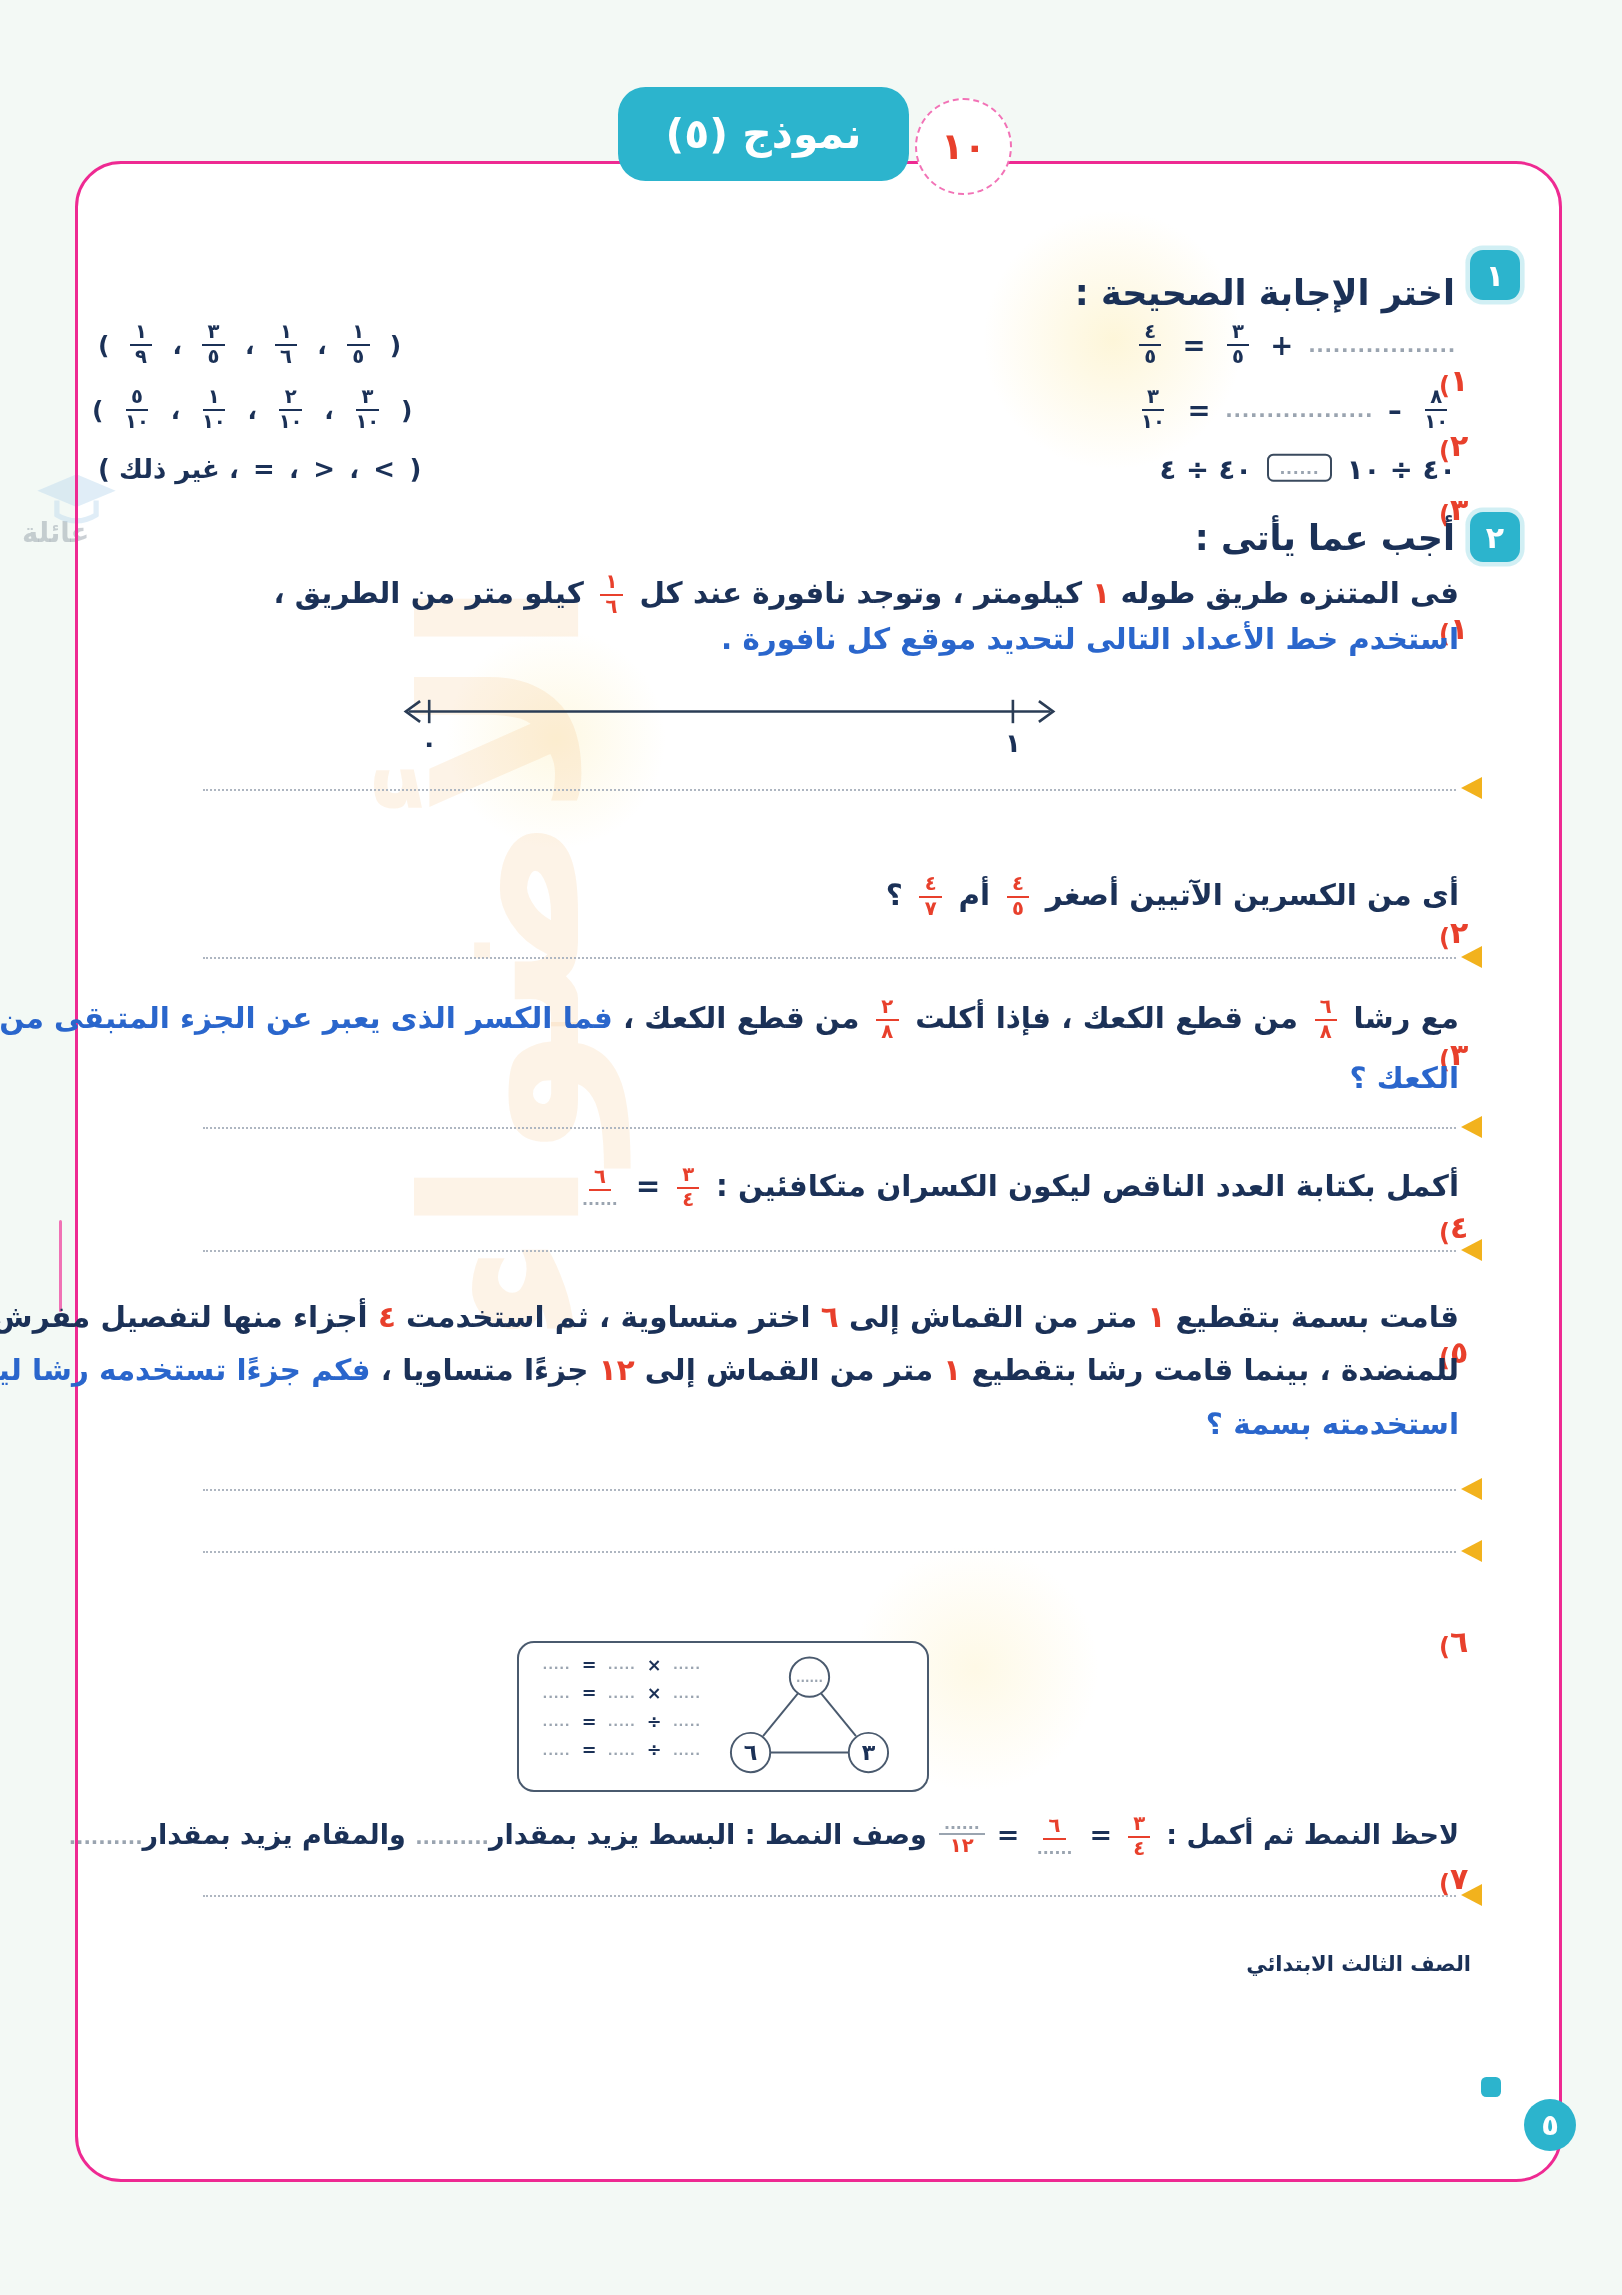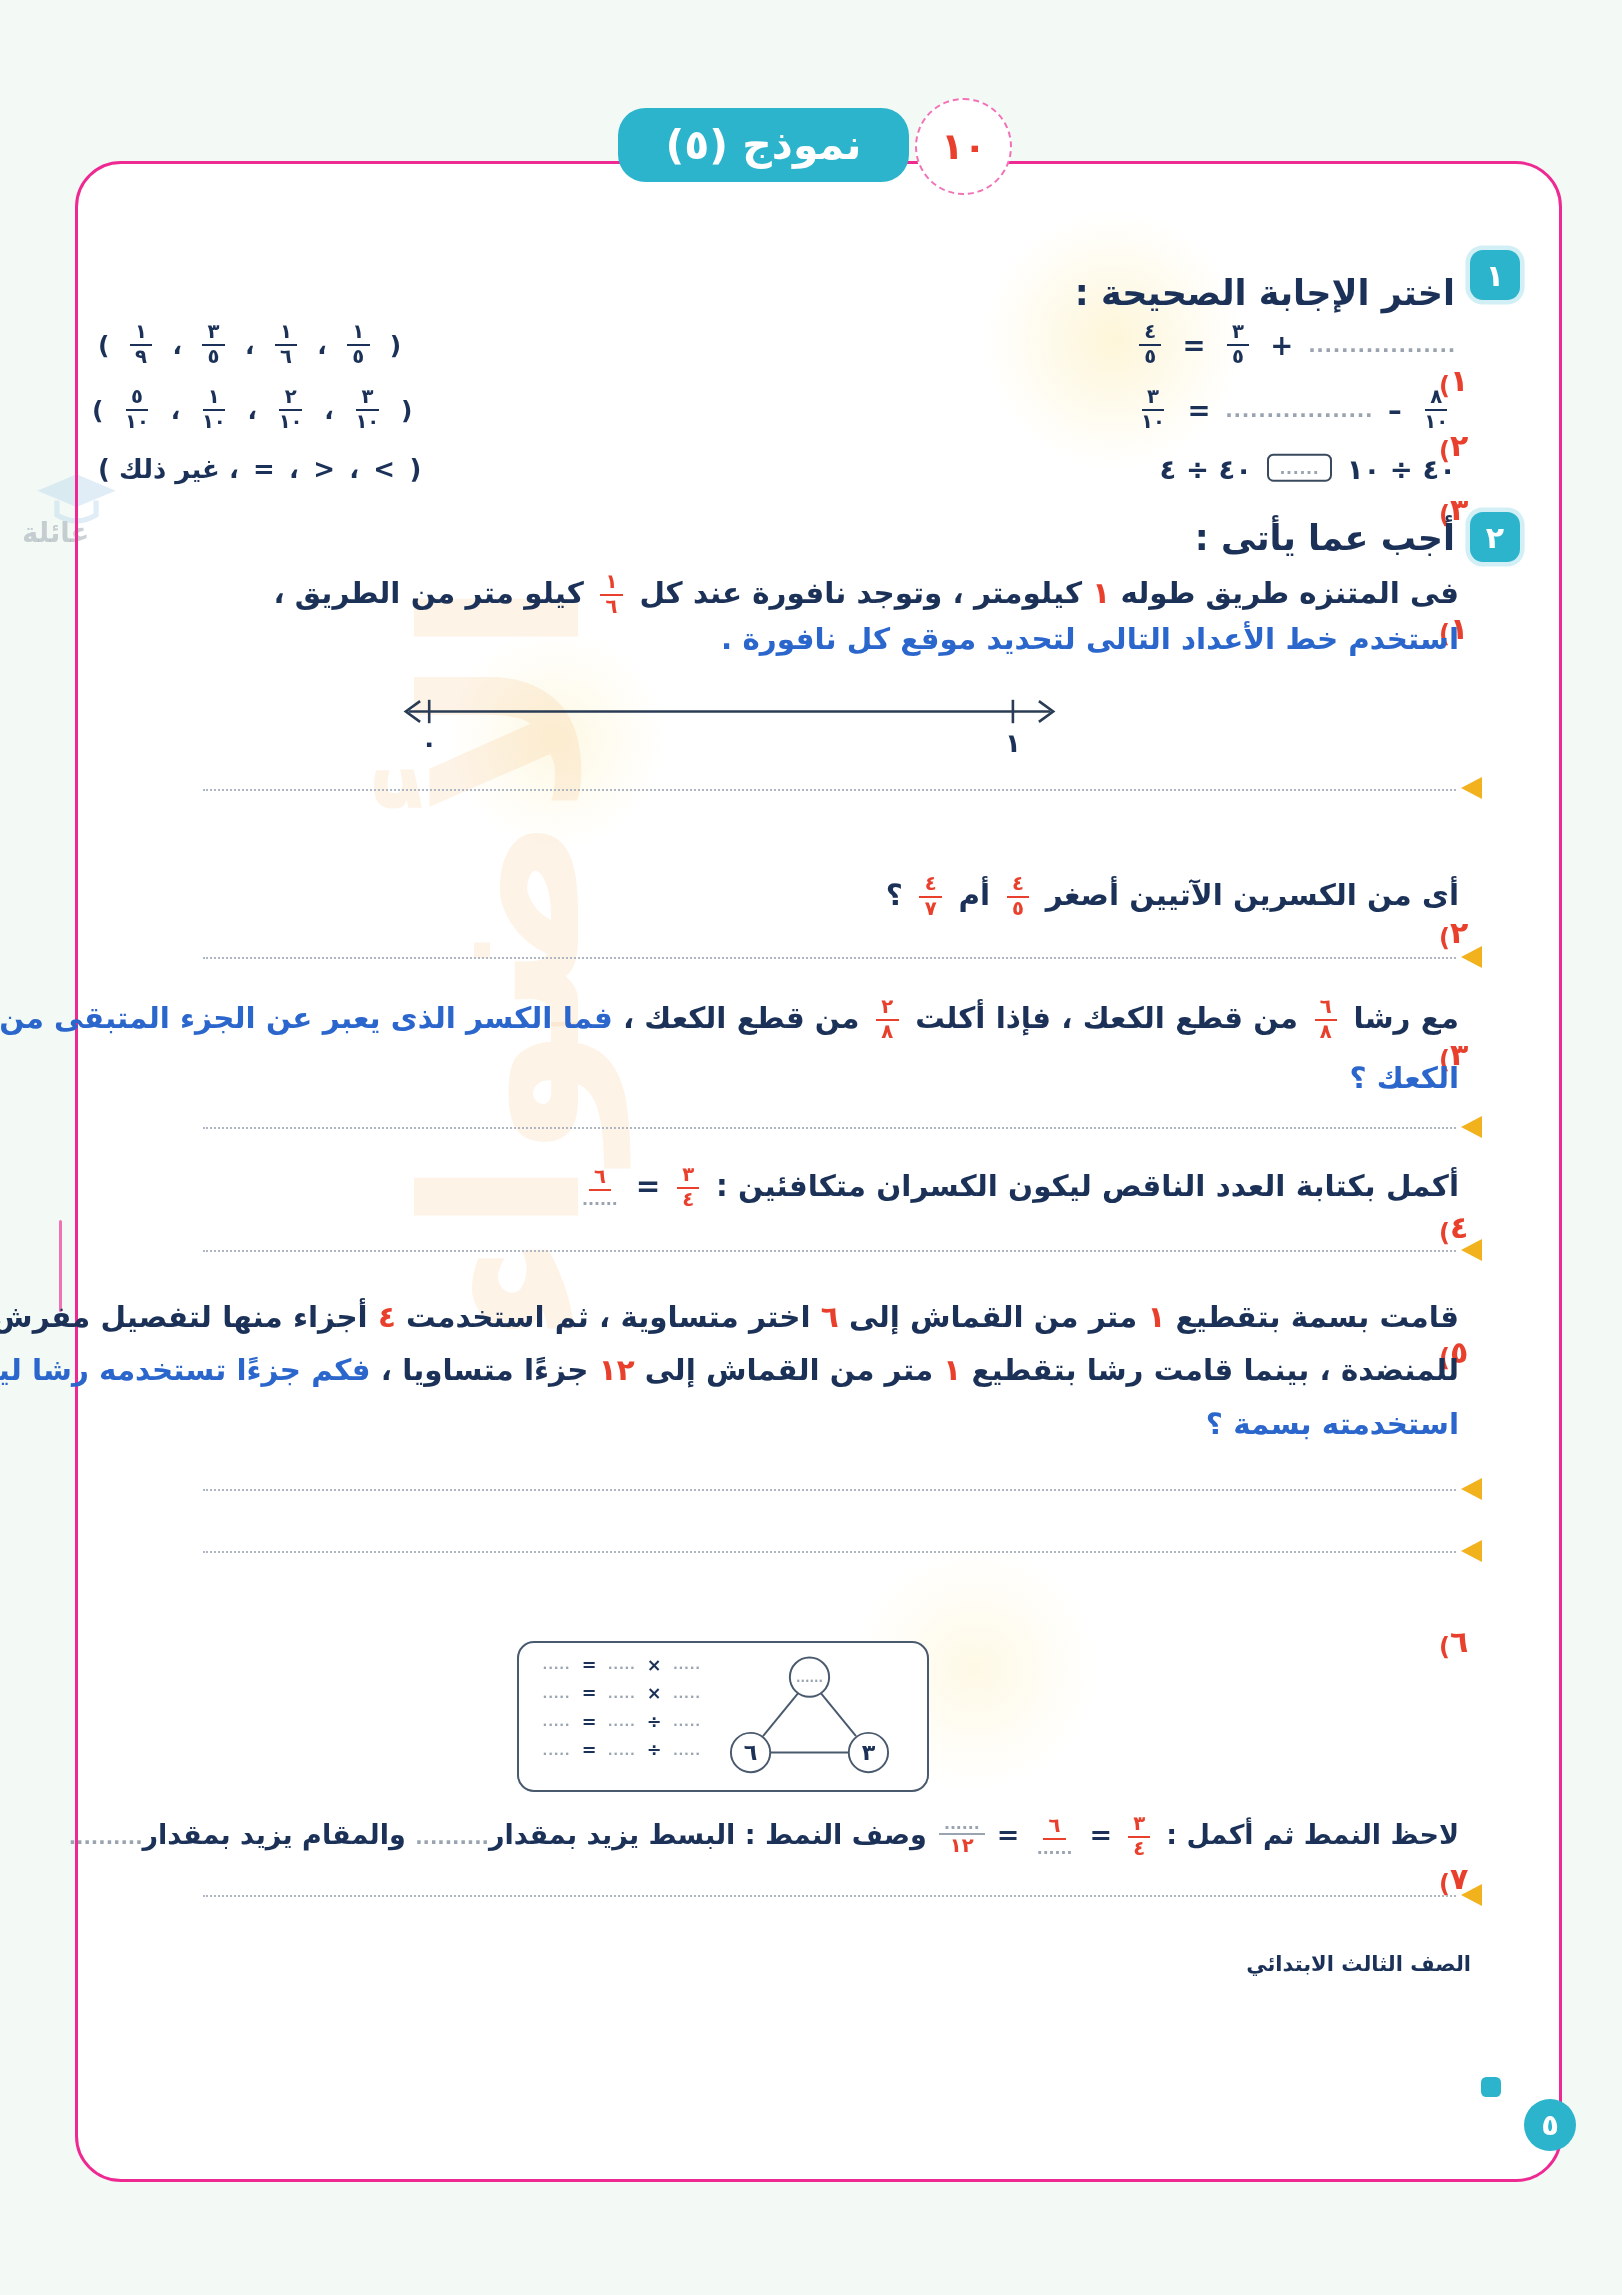--- a/index.html
+++ b/index.html
@@ -19,21 +19,21 @@
   .page-border{position:absolute;left:75px;top:161px;width:1487px;height:2021px;border:3.3px solid var(--pink);border-radius:46px;pointer-events:none;}
 
   
   .blob{position:absolute;border-radius:50%;}
   .wm-main{position:absolute;left:111px;top:838px;width:785px;height:249px;transform:rotate(-90deg);
     font-size:216px;font-weight:800;color:rgba(243,167,88,.14);text-align:center;line-height:249px;white-space:nowrap;}
   .wm-side{position:absolute;left:22px;top:516px;font-size:27.5px;color:rgba(140,150,162,.45);}
   .wm-dash{position:absolute;left:59px;top:1220px;width:3.3px;height:92px;background:var(--pink);opacity:.65;border-radius:2px;}
 
   
-  .banner{position:absolute;left:618px;top:108px;width:291px;height:74px;background:var(--teal);border-radius:27.5px;
+  .banner{position:absolute;left:618px;top:87px;width:291px;height:94px;background:var(--teal);border-radius:27.5px;
     display:flex;align-items:center;justify-content:center;color:#fff;font-size:41px;font-weight:800;direction:rtl;}
   .score-circle{position:absolute;left:915px;top:98px;width:97px;height:97px;background:#fff;border:2.6px dashed #f272b6;
     border-radius:50%;display:flex;align-items:center;justify-content:center;color:var(--red);font-size:37px;font-weight:800;}
 
   
   .badge{position:absolute;width:50px;height:50px;background:var(--teal);color:#fff;border-radius:13px;
     display:flex;align-items:center;justify-content:center;font-size:30px;font-weight:800;
     box-shadow:0 0 0 4.6px rgba(44,180,205,.22);}
   .sec-title{position:absolute;direction:rtl;font-size:35px;font-weight:800;color:var(--ink);white-space:pre;}
 

